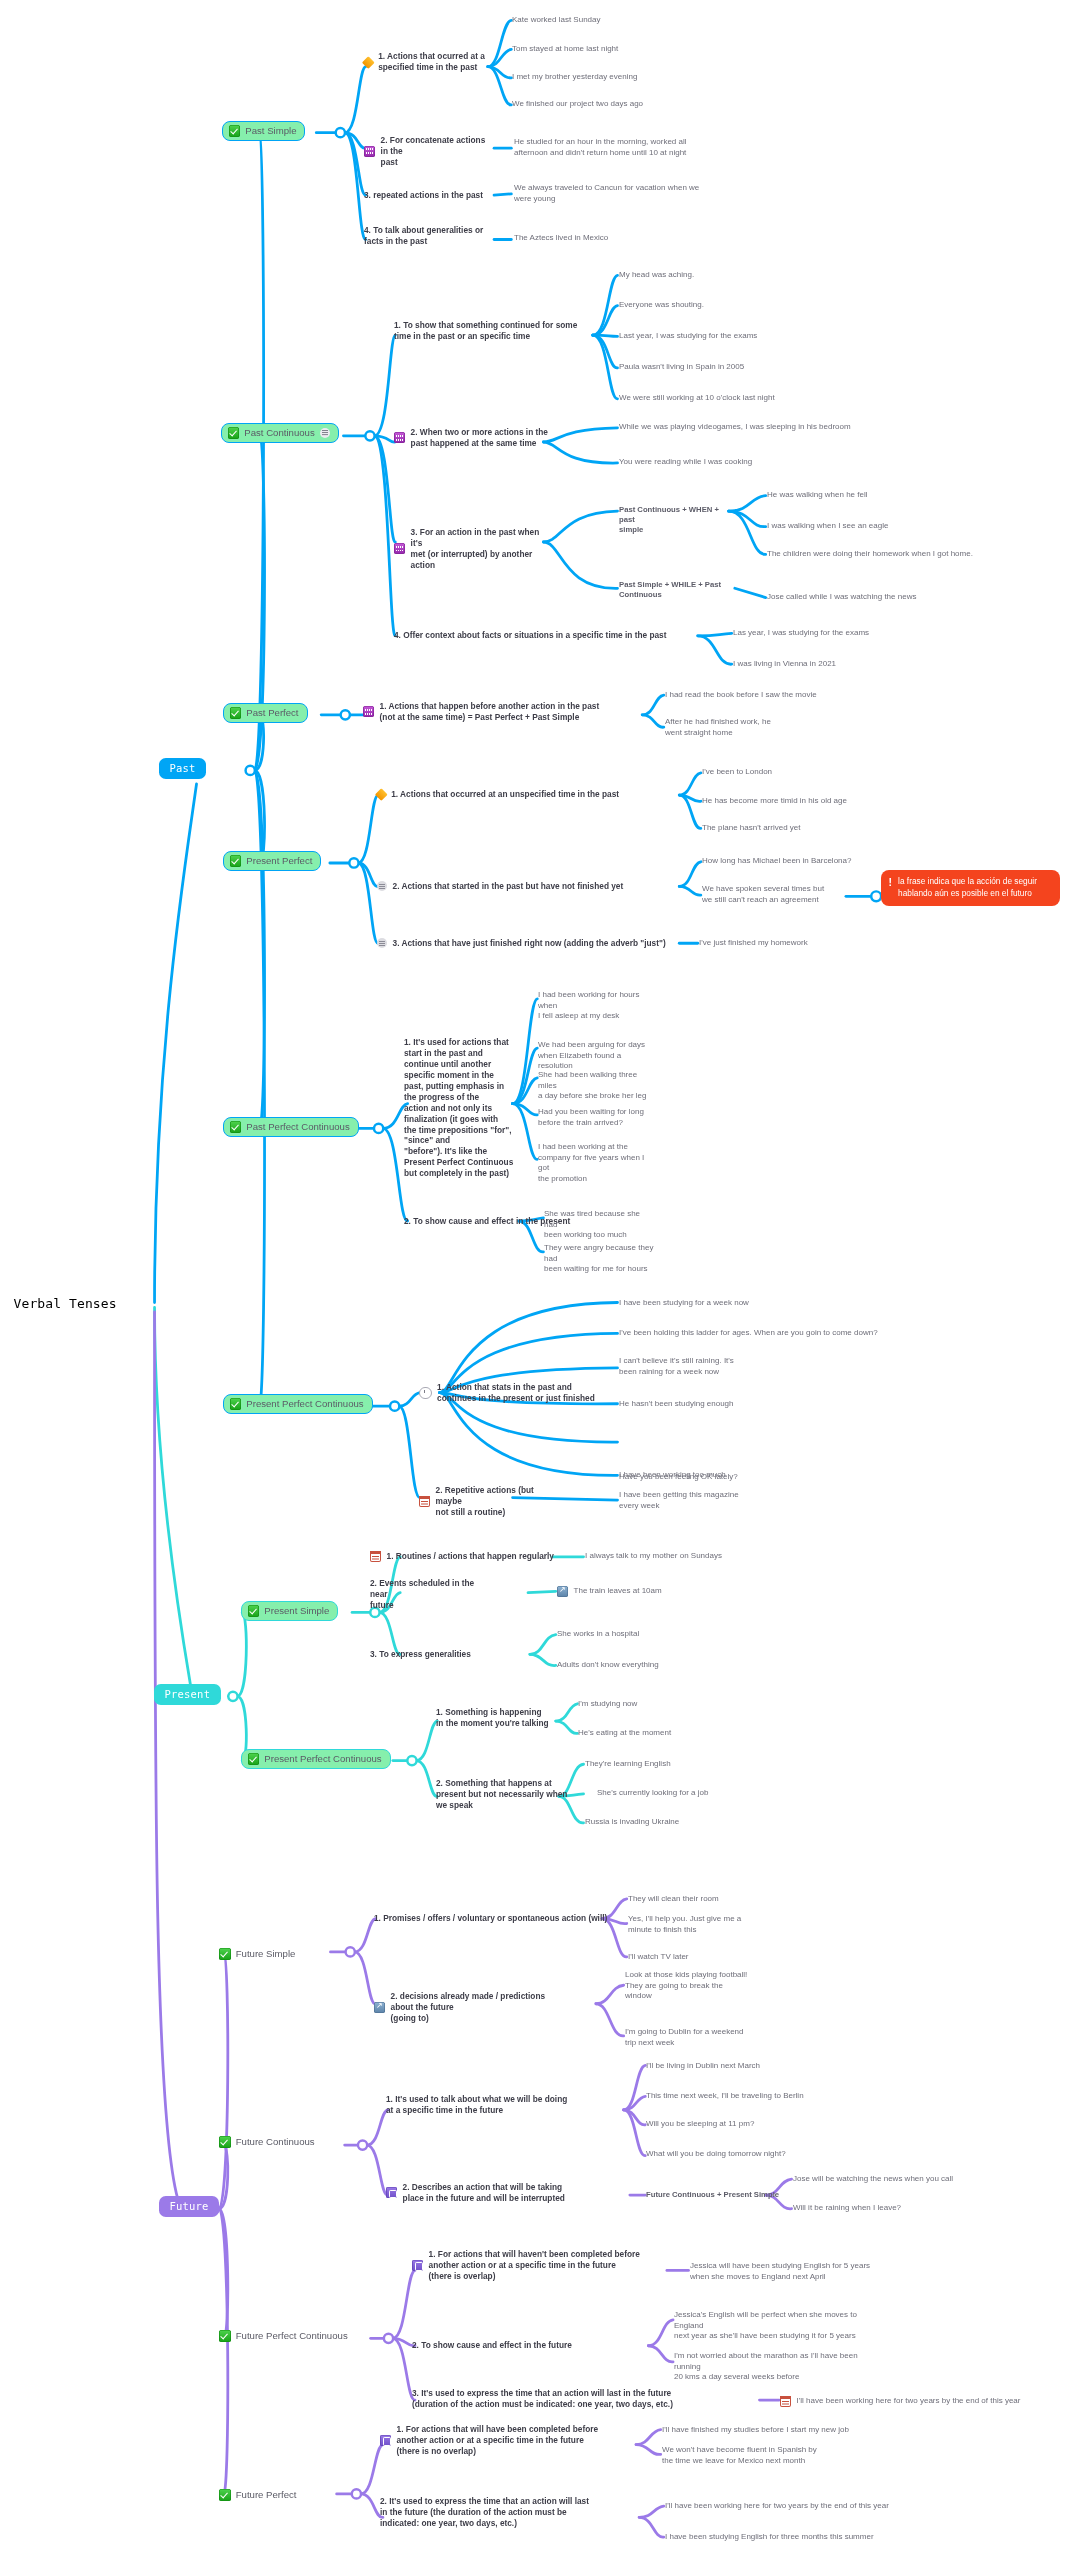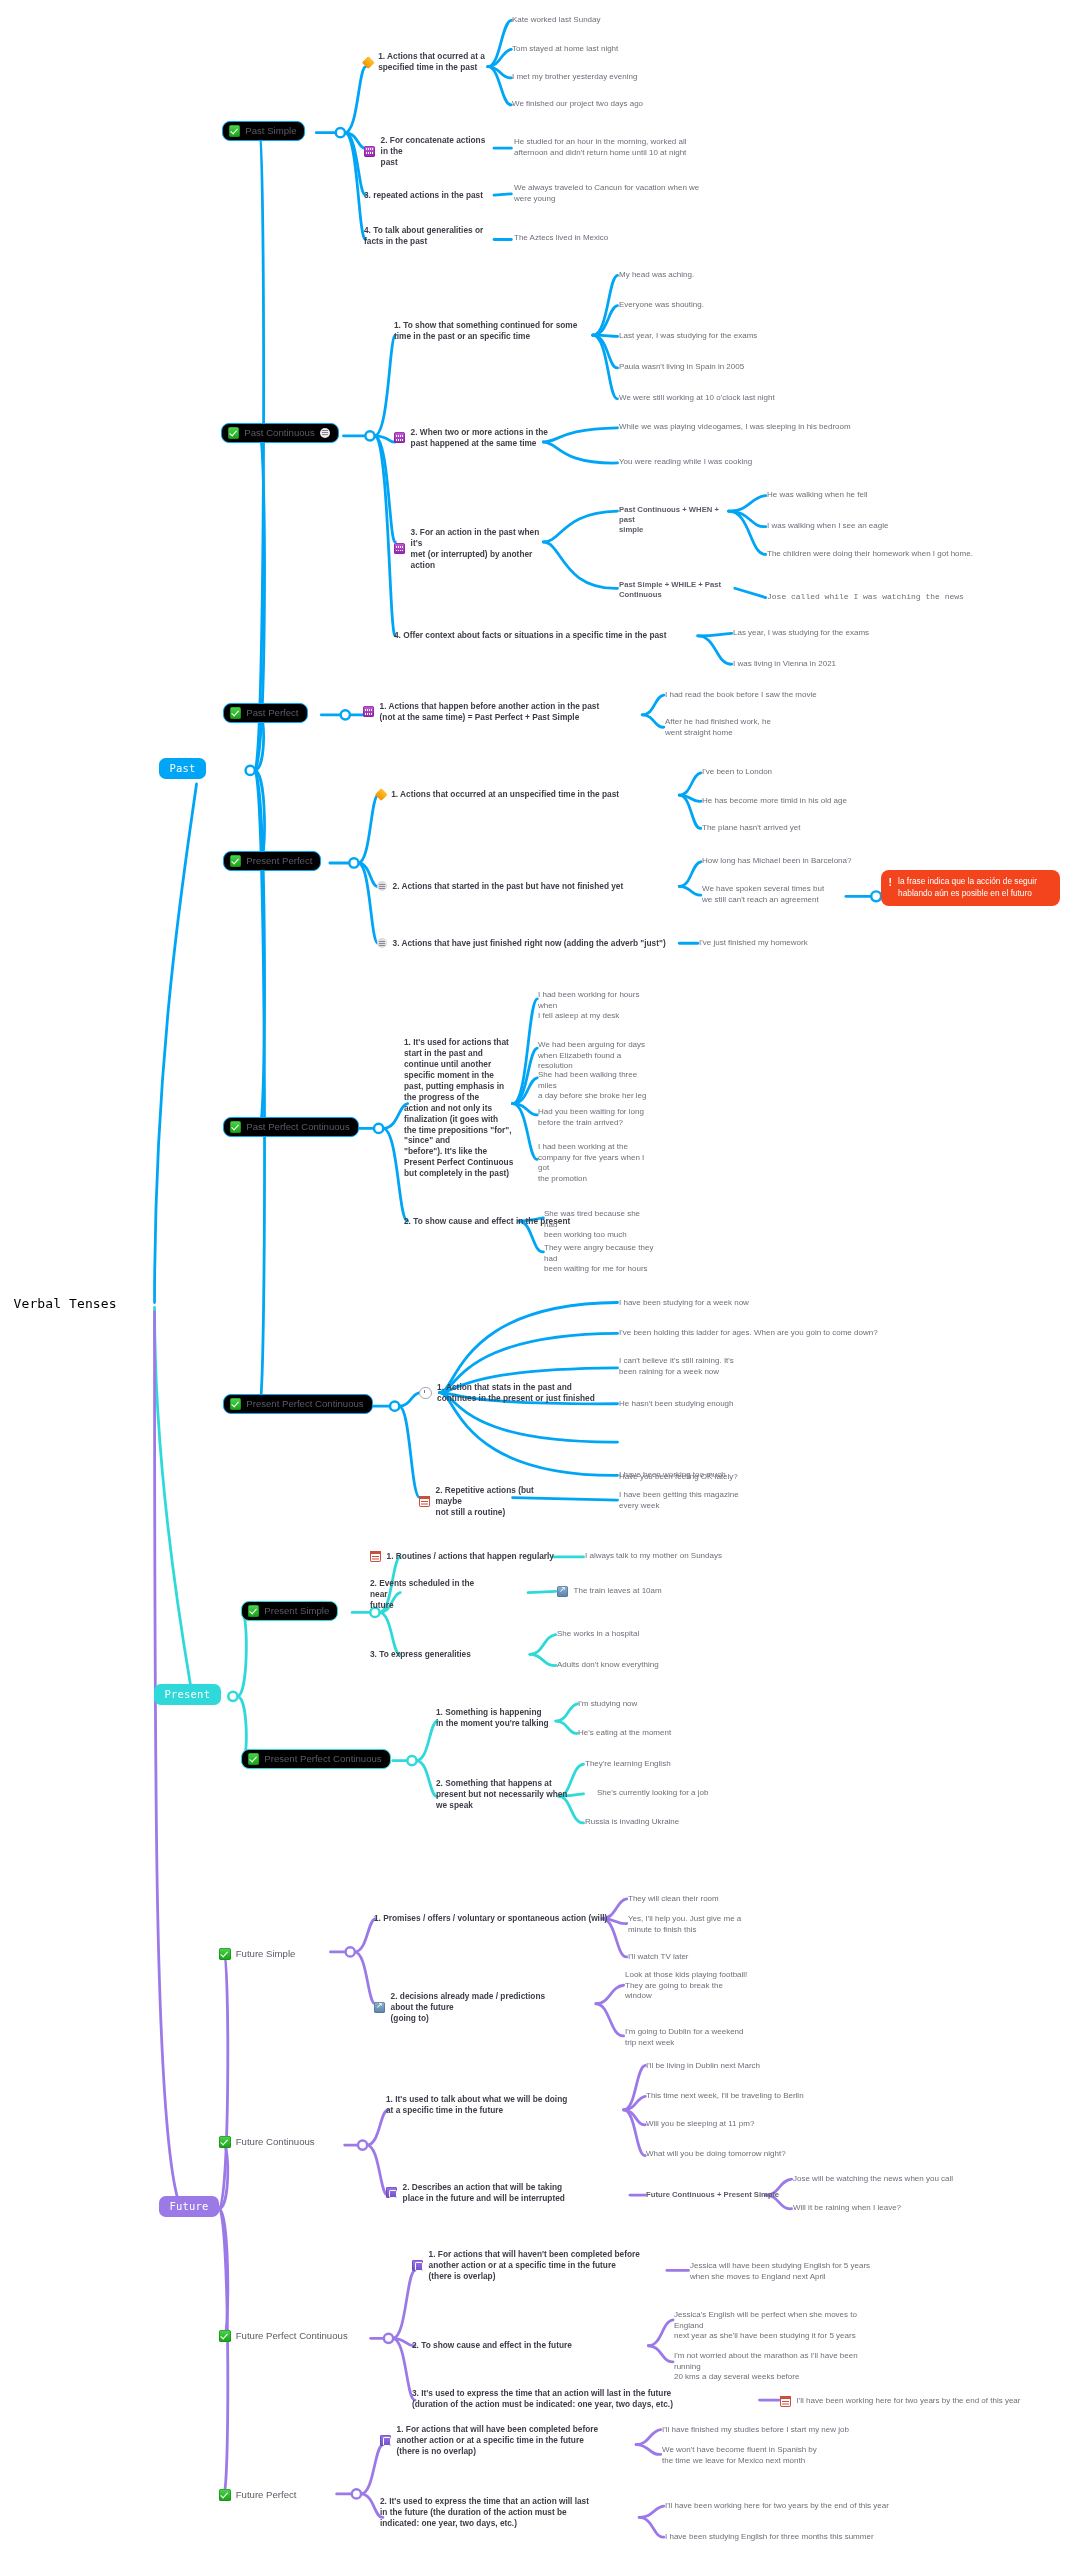--- a/index.html
+++ b/index.html
@@ -24,21 +24,21 @@
     border-radius:6.8px; padding:4.3px 10.5px;
     font-family:"DejaVu Sans Mono", monospace;
     font-size:10.5px; color:#ffffff; font-weight:400; letter-spacing:0.2px;
   }
   .pill.past{background:#00a5f5;}
   .pill.present{background:#2fd9d9;}
   .pill.future{background:#9b7ae8;}
 
   
   .tensebox{
-    border:1.2px solid #00a5f5; border-radius:8px; background:#000000;
+    border:1.2px solid #00a5f5; border-radius:8px; background:#86efac;
     padding:3.1px 8px 3.1px 5.6px; font-size:9.6px; color:#5b5b66;
     display:flex;align-items:center;gap:5px;white-space:nowrap;
   }
   .tensebox.cy{border-color:#2fd9d9;}
   .tensebox.plain{border:none;background:transparent;padding-left:0;}
 
   
   .h3{font-size:8.3px;font-weight:bold;color:#3d3d48;}
   
   .leaf{font-size:8px;color:#6e6e79;font-weight:400;}
@@ -387,21 +387,21 @@
 <div class="node" style="left:767px;top:521px;">
       <span class="txt leaf">I was walking when I see an eagle</span>
     </div>
 <div class="node" style="left:767px;top:549px;">
       <span class="txt leaf">The children were doing their homework when I got home.</span>
     </div>
 <div class="node" style="left:619px;top:580px;max-width:111px;">
       <span class="txt mid">Past Simple + WHILE + Past
 Continuous</span>
     </div>
-<div class="node" style="left:767px;top:592px;font-family:Liberation Mono, monospace;">
+<div class="node" style="left:767px;top:592px;">
       <span class="txt leaf">Jose called while I was watching the news</span>
     </div>
 
 <div class="node" style="left:394px;top:630px;">
   <span class="txt h3">4. Offer context about facts or situations in a specific time in the past</span>
 </div>
 <div class="node" style="left:733px;top:628px;">
       <span class="txt leaf">Las year, I was studying for the exams</span>
     </div>
 <div class="node" style="left:733px;top:659px;">

